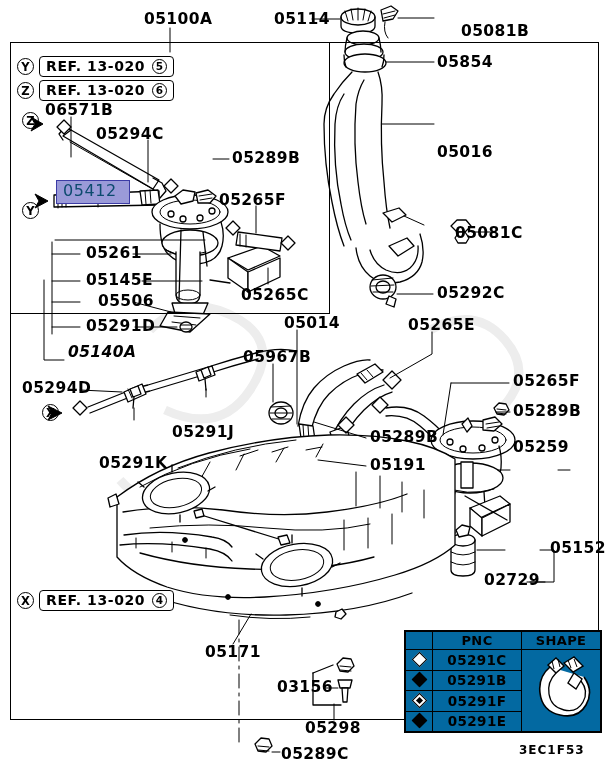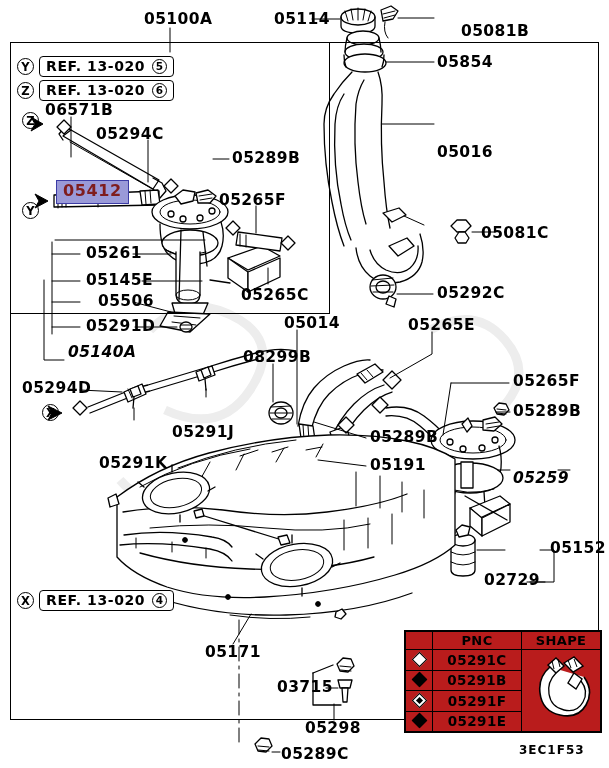--- a/index.html
+++ b/index.html
@@ -57,31 +57,31 @@
     font-size:14px;font-weight:700;letter-spacing:0.6px;
     background:#fff;
   }
   .refpill .circ{width:15px;height:15px;font-size:10.5px;}
   
   .hl{
     position:absolute;
     background:#9a9ad8;
     border:1.4px solid #3c3ca5;
     box-sizing:border-box;
-    padding:2px 6px 3px 6px;
-    font-size:16px;font-weight:700;letter-spacing:0.6px;
-    color:#7f1d1d;
+    padding:2px 12px 3px 6px;
+    font-size:16px;font-weight:400;letter-spacing:0.6px;
+    color:#0c4a6e;
     line-height:1.05;
   }
   
   #legend{
     position:absolute;
     border:1.6px solid #000;
     border-collapse:collapse;
-    background:#b91c1c;
+    background:#0369a1;
   }
   #legend table{border-collapse:collapse;}
   #legend td,#legend th{
     border:1.4px solid #000;
     font-size:13.5px;font-weight:700;
     text-align:center;
     padding:1px 3px;
     font-family:"DejaVu Sans","Liberation Sans",sans-serif;
     letter-spacing:0.4px;
   }
@@ -480,43 +480,43 @@
 
   <div class="lbl" style="left:144px;top:12px;">05100A</div>
   <div class="lbl" style="left:274px;top:12px;">05114</div>
   <div class="lbl" style="left:437px;top:24px;margin-left:24px;">05081B</div>
   <div class="lbl" style="left:437px;top:55px;">05854</div>
   <div class="lbl" style="left:437px;top:117px;margin-top:28px;">05016</div>
   <div class="lbl" style="left:45px;top:103px;">06571B</div>
   <div class="lbl" style="left:96px;top:127px;">05294C</div>
   <div class="lbl" style="left:232px;top:151px;">05289B</div>
   <div class="lbl" style="left:219px;top:193px;">05265F</div>
-  <div class="lbl" style="left:481px;top:226px;">05081C</div>
+  <div class="lbl" style="left:455px;top:226px;">05081C</div>
   <div class="lbl" style="left:86px;top:246px;">05261</div>
   <div class="lbl" style="left:86px;top:273px;">05145E</div>
   <div class="lbl" style="left:86px;top:294px;margin-left:12px;">05506</div>
   <div class="lbl" style="left:241px;top:288px;">05265C</div>
   <div class="lbl" style="left:437px;top:286px;">05292C</div>
   <div class="lbl" style="left:86px;top:319px;">05291D</div>
   <div class="lbl" style="left:284px;top:316px;">05014</div>
   <div class="lbl" style="left:408px;top:318px;">05265E</div>
   <div class="lbl" style="left:68px;top:345px;font-style:italic;">05140A</div>
-  <div class="lbl" style="left:243px;top:350px;">08299B</div>
+  <div class="lbl" style="left:243px;top:350px;">05967B</div>
   <div class="lbl" style="left:22px;top:381px;">05294D</div>
   <div class="lbl" style="left:513px;top:374px;">05265F</div>
   <div class="lbl" style="left:172px;top:404px;margin-top:21px;">05291J</div>
   <div class="lbl" style="left:99px;top:428px;margin-top:28px;">05291K</div>
   <div class="lbl" style="left:513px;top:404px;">05289B</div>
   <div class="lbl" style="left:370px;top:430px;">05289B</div>
   <div class="lbl" style="left:370px;top:458px;">05191</div>
-  <div class="lbl" style="left:513px;top:471px;font-style:italic;">05259</div>
+  <div class="lbl" style="left:513px;top:440px;">05259</div>
   <div class="lbl" style="left:510px;top:541px;margin-left:40px;">05152</div>
   <div class="lbl" style="left:484px;top:573px;">02729</div>
   <div class="lbl" style="left:205px;top:645px;">05171</div>
-  <div class="lbl" style="left:277px;top:680px;">03715</div>
+  <div class="lbl" style="left:277px;top:680px;">03156</div>
   <div class="lbl" style="left:305px;top:721px;">05298</div>
   <div class="lbl" style="left:281px;top:747px;">05289C</div>
 
   <div id="legend" style="left:404px;top:630px;">
     <table>
       <tbody>
           <tr>
         <th class="symcell"></th>
         <th class="pnccell" style="text-align:center;">PNC</th>
         <th class="shapecell">SHAPE</th>

